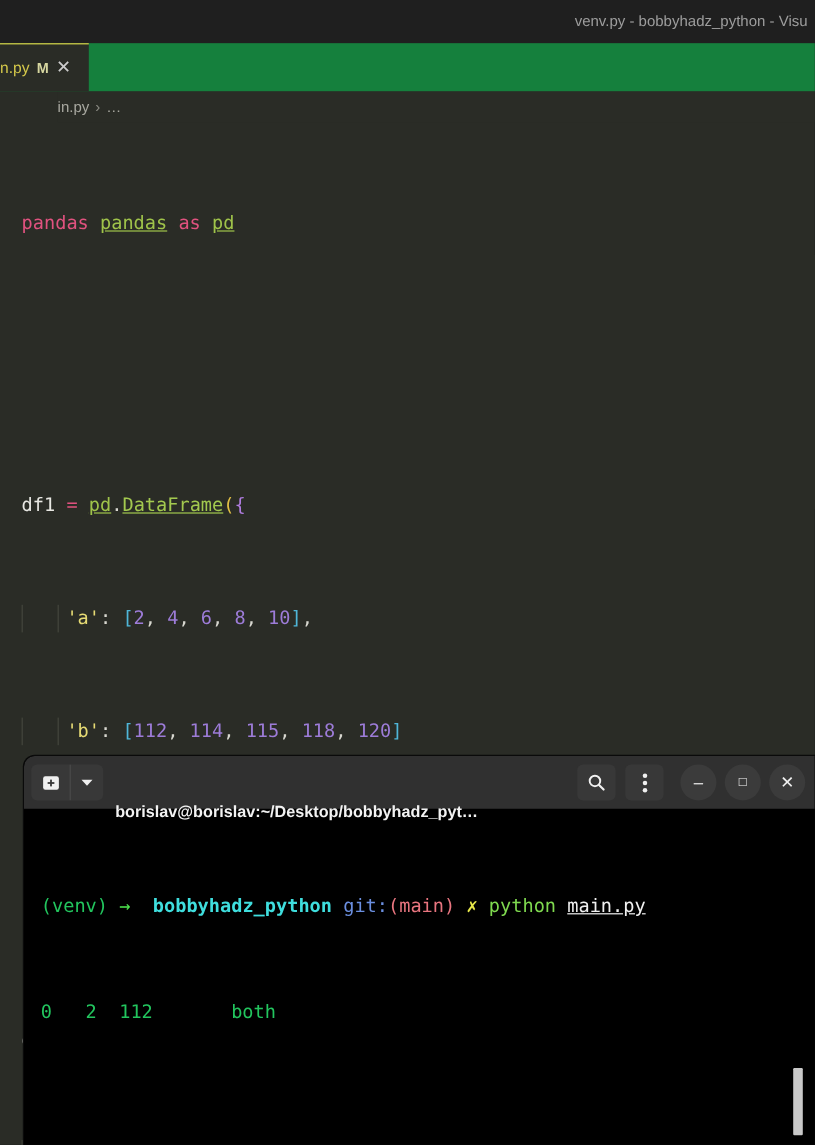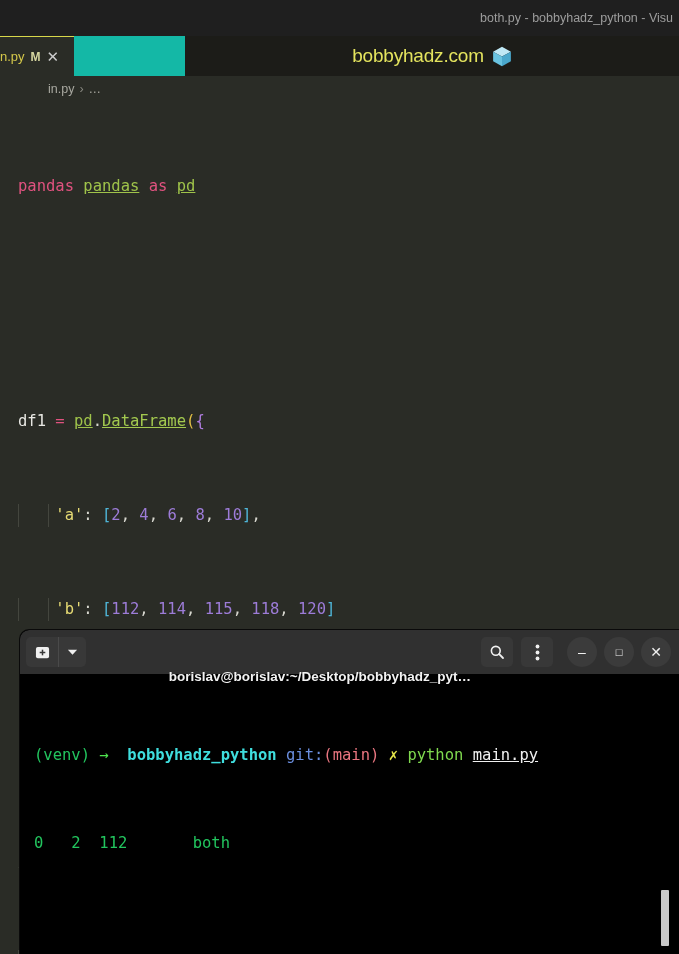--- a/index.html
+++ b/index.html
@@ -27,21 +27,21 @@
   .titlebar-text {
     font-family:"Liberation Sans", sans-serif;
     font-size:12.5px;
     color:#9d9d9d;
     white-space:nowrap;
   }
 
   
   .tabstrip {
     height:40px;
-    background:#14b8a6;
+    background:#15803d;
     display:flex; align-items:stretch;
     position:relative;
   }
   .tab {
     width:74px;
     background:#2a2c26;
     border-top:1.5px solid #d7d74a;
     display:flex; align-items:center;
     padding-left:0px;
     gap:6px;
@@ -165,21 +165,21 @@
     overflow:hidden;
   }
   .tbtn-group .tbtn {
     border-radius:0;
     background:transparent;
   }
   .tbtn-group .tbtn + .tbtn { border-left:1px solid #4a4a4a; width:28px; }
 
   .term-title {
     flex:1;
-    text-align:right;
+    text-align:left;
     font-family:"Liberation Sans", sans-serif;
     font-size:13.5px;
     font-weight:bold;
     color:#f2f2f2;
     white-space:nowrap;
     overflow:hidden;
     padding:0 6px;
     margin-top:48px;
   }
   .wbtn {
@@ -218,36 +218,28 @@
     background:#c8c8c8;
     border-radius:1px;
   }
 </style>
 </head>
 <body>
 
 <div id="vscode">
 
   <div class="titlebar">
-    <span class="titlebar-text">both.py - bobbyhadz_python - Visu</span>
+    <span class="titlebar-text">venv.py - bobbyhadz_python - Visu</span>
   </div>
 
   <div class="tabstrip">
     <div class="tab">
       <span class="tab-label">n.py</span>
       <span class="tab-modified">M</span>
       <span class="tab-close">✕</span>
-    </div>
-    <div class="watermark">
-      <span class="watermark-text">bobbyhadz.com</span>
-      <svg class="cube-icon" viewBox="0 0 24 26">
-        <polygon points="12,1 23,7 12,13 1,7" fill="#bfe8f5"></polygon>
-        <polygon points="1,7 12,13 12,25 1,19" fill="#69c3e0"></polygon>
-        <polygon points="23,7 12,13 12,25 23,19" fill="#4aa8cc"></polygon>
-      </svg>
     </div>
   </div>
 
   <div class="breadcrumb">
     <span class="crumb">in.py</span>
     <span class="crumb-sep">›</span>
     <span class="crumb">…</span>
   </div>
 
   <div class="editor">

